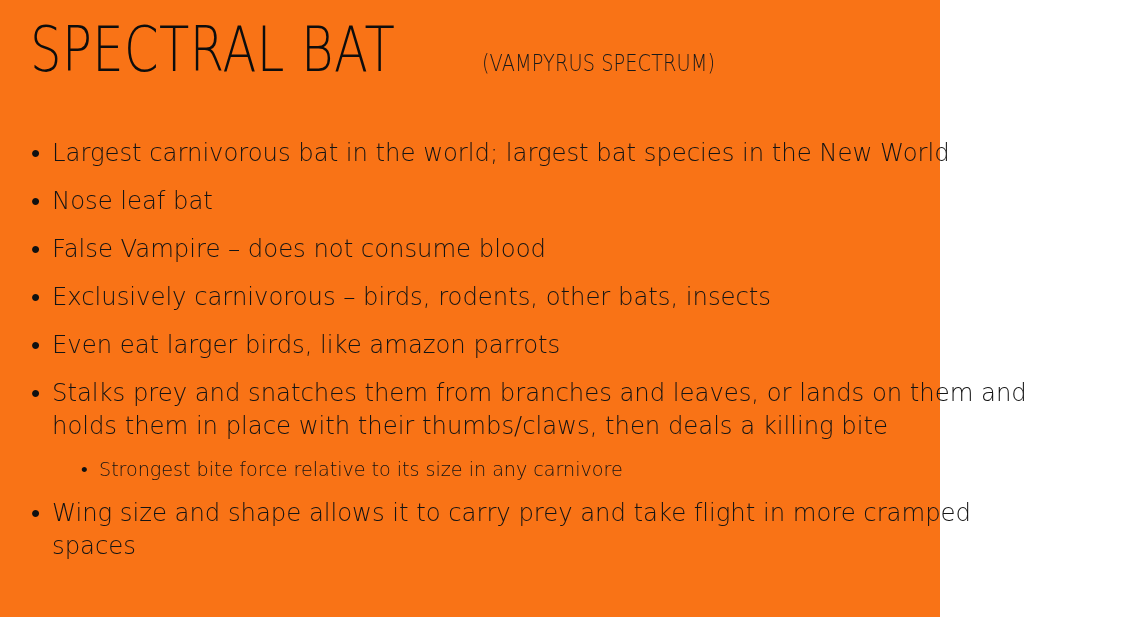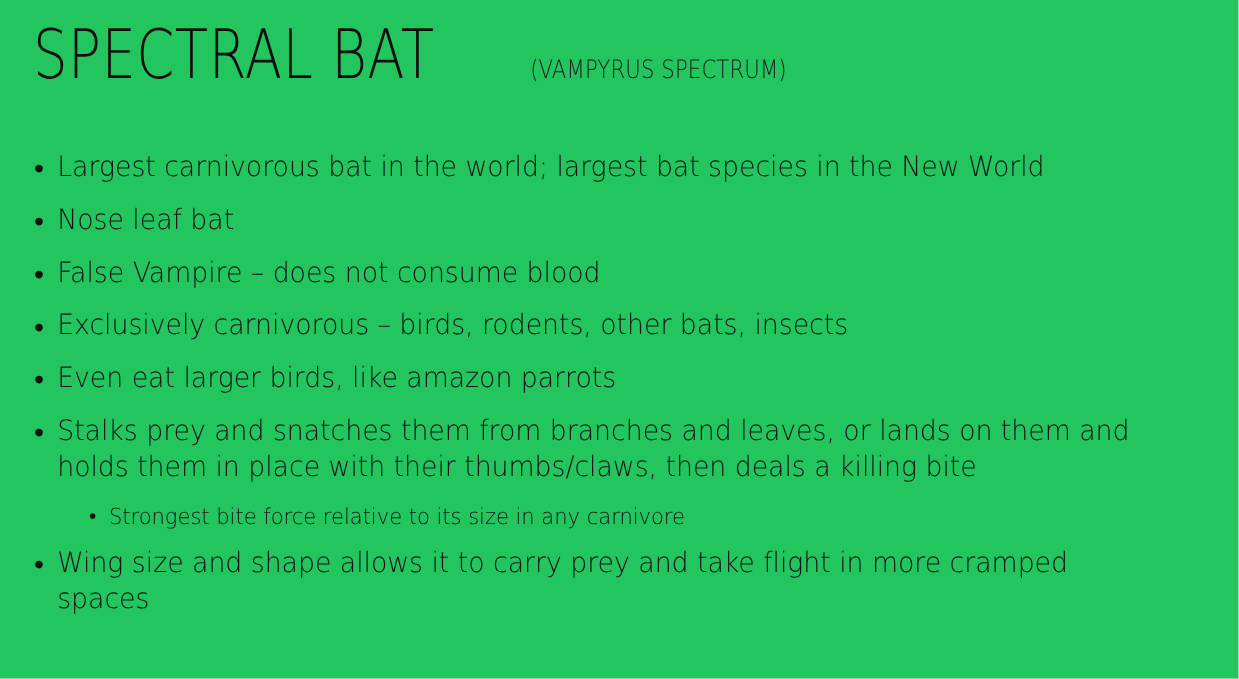--- a/index.html
+++ b/index.html
@@ -11,23 +11,23 @@
     width: 1126px;
     height: 617px;
     overflow: hidden;
     font-family: "Liberation Sans", sans-serif;
     color: #111111;
     -webkit-font-smoothing: antialiased;
   }
 
   .slide {
     position: relative;
-    width: 1126px;
+    width: 940px;
     height: 617px;
-    background: #22c55e;
+    background: #f97316;
     box-sizing: border-box;
   }
 
   
   .title-block {
     position: absolute;
     left: 30px;
     top: 19px;
     width: 1060px;
     white-space: nowrap;

